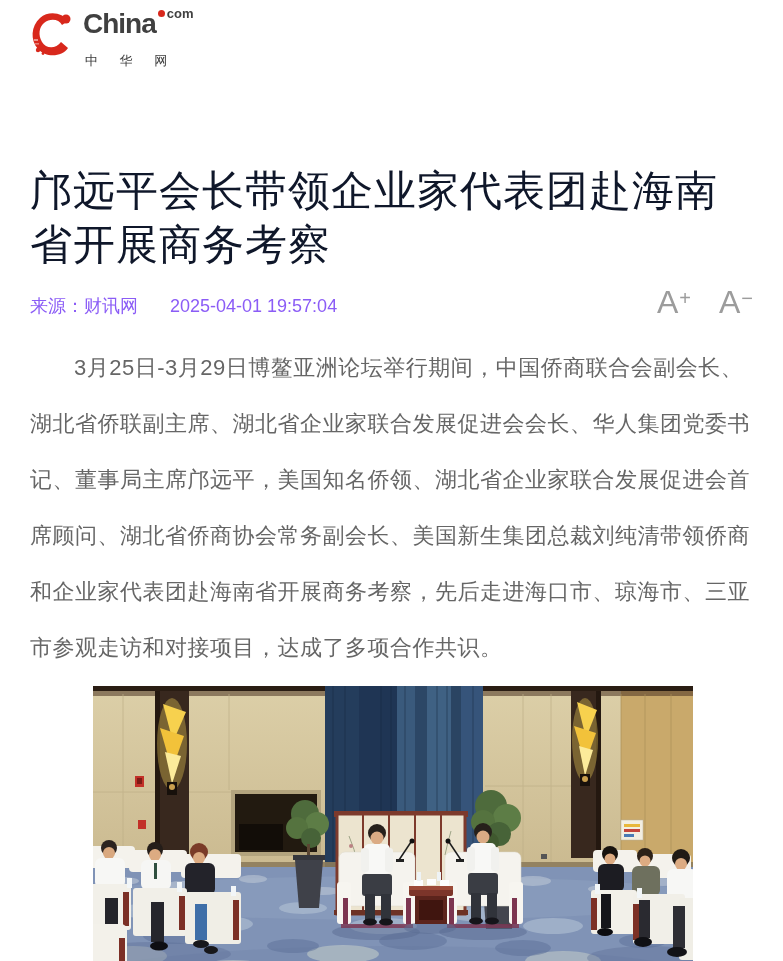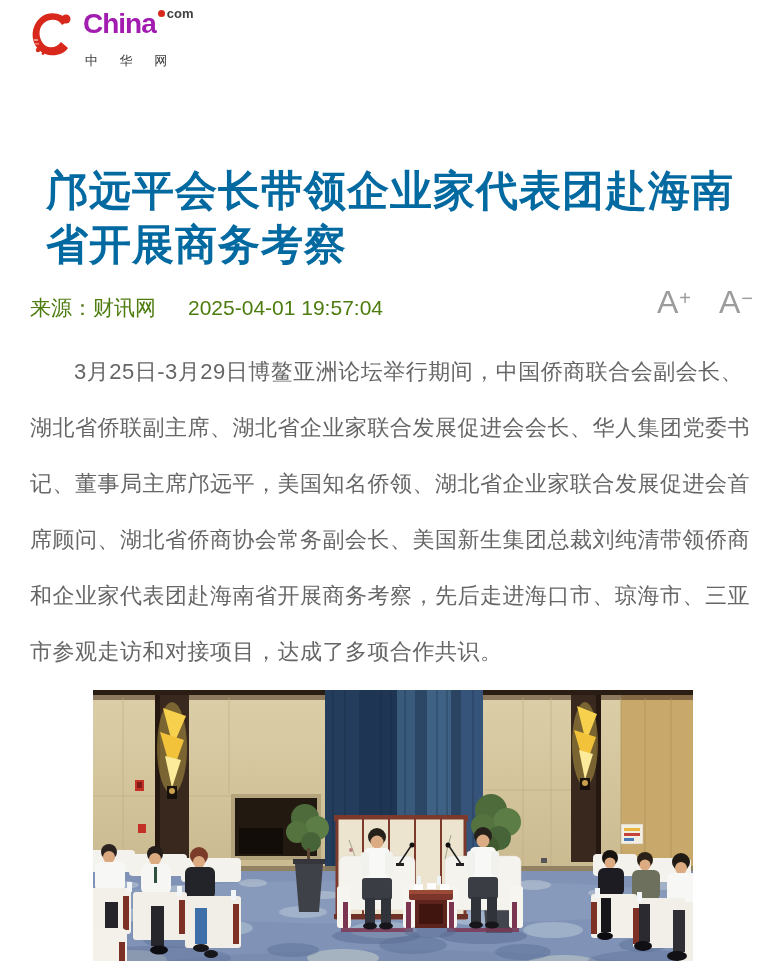--- a/index.html
+++ b/index.html
@@ -8,34 +8,34 @@
     width:783px; height:961px; background:#ffffff; overflow:hidden;
     font-family:"Liberation Sans","DejaVu Sans",sans-serif;
   }
   .container { padding:0 28px 0 30px; }
 
   
   .logo { display:flex; align-items:flex-start; gap:7px; padding-top:10px; width:max-content; cursor:pointer; }
   .logo-icon svg { display:block; }
   .logo-text { display:flex; flex-direction:column; }
   .brand-row { display:flex; align-items:flex-start; line-height:1; }
-  .brand { font-weight:bold; font-size:28px; color:#a21caf; letter-spacing:-1px; }
+  .brand { font-weight:bold; font-size:28px; color:#404040; letter-spacing:-1px; }
   .tld-wrap { display:flex; align-items:center; margin:-3px 0 0 2px; }
   .tld-dot { width:7px; height:7px; border-radius:50%; background:#d8281c; margin-right:2px; }
   .tld { font-size:13px; font-weight:bold; color:#404040; }
   .logo-cn { font-size:13px; color:#3c3c3c; letter-spacing:9px; margin-top:14px; padding-left:2px; }
 
   
   .title {
-    margin:94px 16px 0; max-width:726px;
-    font-size:42px; line-height:54px; font-weight:bold;
-    color:#0369a1; letter-spacing:1px;
+    margin:94px 0 0; max-width:726px;
+    font-size:42px; line-height:54px; font-weight:normal;
+    color:#0f172a; letter-spacing:1px;
   }
   .meta { display:flex; justify-content:space-between; align-items:flex-start; margin-top:14px; max-width:726px; }
-  .meta-left { color:#4d7c0f; font-size:21px; padding-top:8px; }
+  .meta-left { color:#8b5cf6; font-size:18px; padding-top:8px; }
   .meta-date { margin-left:32px; }
   .font-controls { display:flex; gap:28px; color:#9c9c9c; font-size:32px; line-height:1; padding-right:2px; }
   .fc { cursor:pointer; }
   .fc .sign { font-size:20px; vertical-align:8px; margin-left:1px; }
 
   .body-par {
     margin:22px 0 0; max-width:726px;
     font-size:22px; line-height:56px; color:#666666;
     text-indent:2em; letter-spacing:0.5px;
   }

